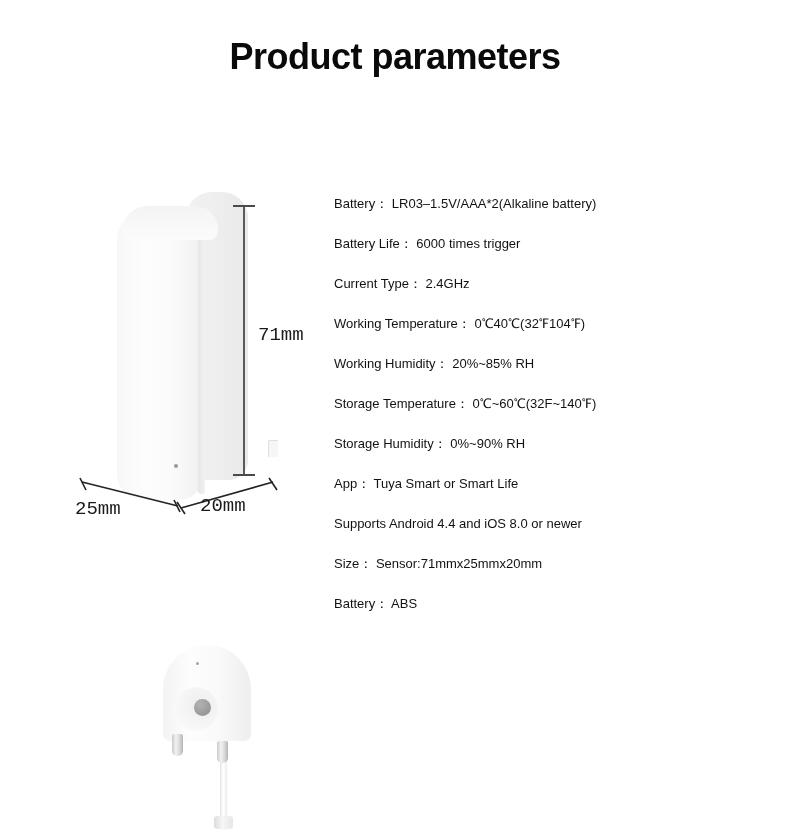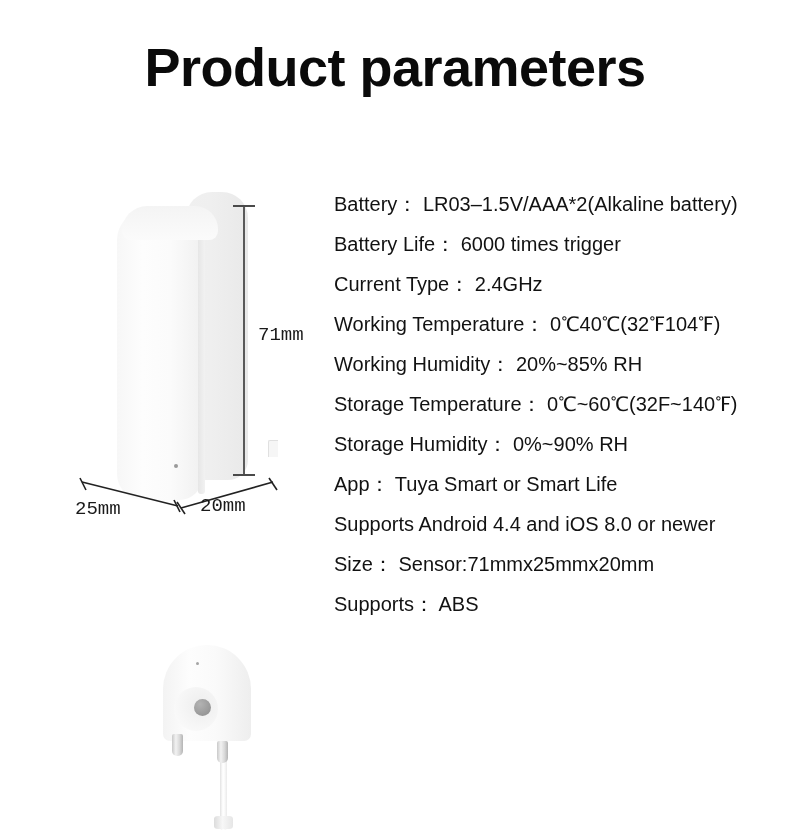--- a/index.html
+++ b/index.html
@@ -16,21 +16,21 @@
     color: #111111;
   }
 
   
   .page-title {
     position: absolute;
     left: 0;
     top: 36px;
     width: 790px;
     text-align: center;
-    font-size: 54px;
+    font-size: 36px;
     font-weight: bold;
     letter-spacing: -0.5px;
     color: #0a0a0a;
     white-space: nowrap;
   }
 
   
   .product-figure {
     position: absolute;
     left: 60px;
@@ -220,21 +220,21 @@
   
   .spec-list {
     position: absolute;
     left: 334px;
     top: 184px;
     width: 440px;
   }
   .spec-row {
     height: 40px;
     line-height: 40px;
-    font-size: 20px;
+    font-size: 13px;
     color: #121212;
     white-space: nowrap;
   }
 </style>
 </head>
 <body>
 
 <div class="page-title">Product parameters</div>
 
 <div class="product-figure">
@@ -288,14 +288,14 @@
     <div class="spec-row">Battery： LR03–1.5V/AAA*2(Alkaline battery)</div>
     <div class="spec-row">Battery Life： 6000 times trigger</div>
     <div class="spec-row">Current Type： 2.4GHz</div>
     <div class="spec-row">Working Temperature： 0℃40℃(32℉104℉)</div>
     <div class="spec-row">Working Humidity： 20%~85% RH</div>
     <div class="spec-row">Storage Temperature： 0℃~60℃(32F~140℉)</div>
     <div class="spec-row">Storage Humidity： 0%~90% RH</div>
     <div class="spec-row">App： Tuya Smart or Smart Life</div>
     <div class="spec-row">Supports Android 4.4 and iOS 8.0 or newer</div>
     <div class="spec-row">Size： Sensor:71mmx25mmx20mm</div>
-    <div class="spec-row">Supports： ABS</div>
+    <div class="spec-row">Battery： ABS</div>
   </div>
 
 </body></html>

